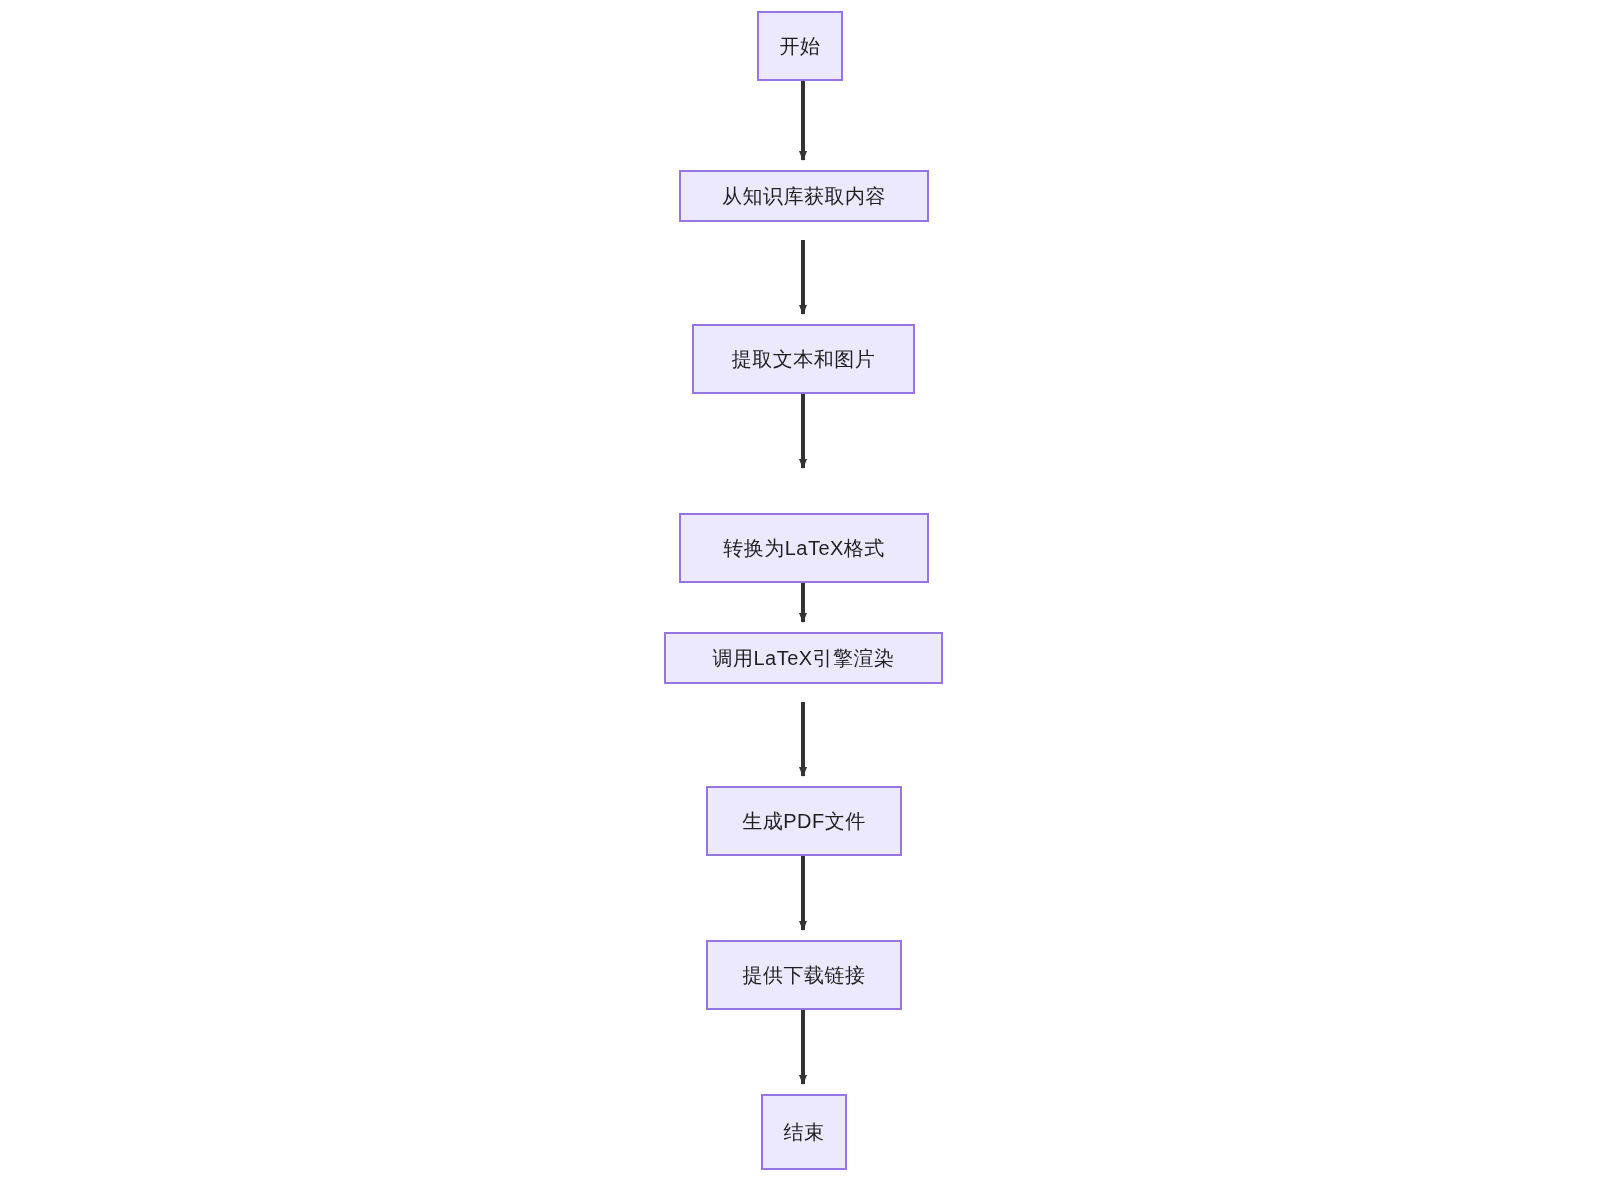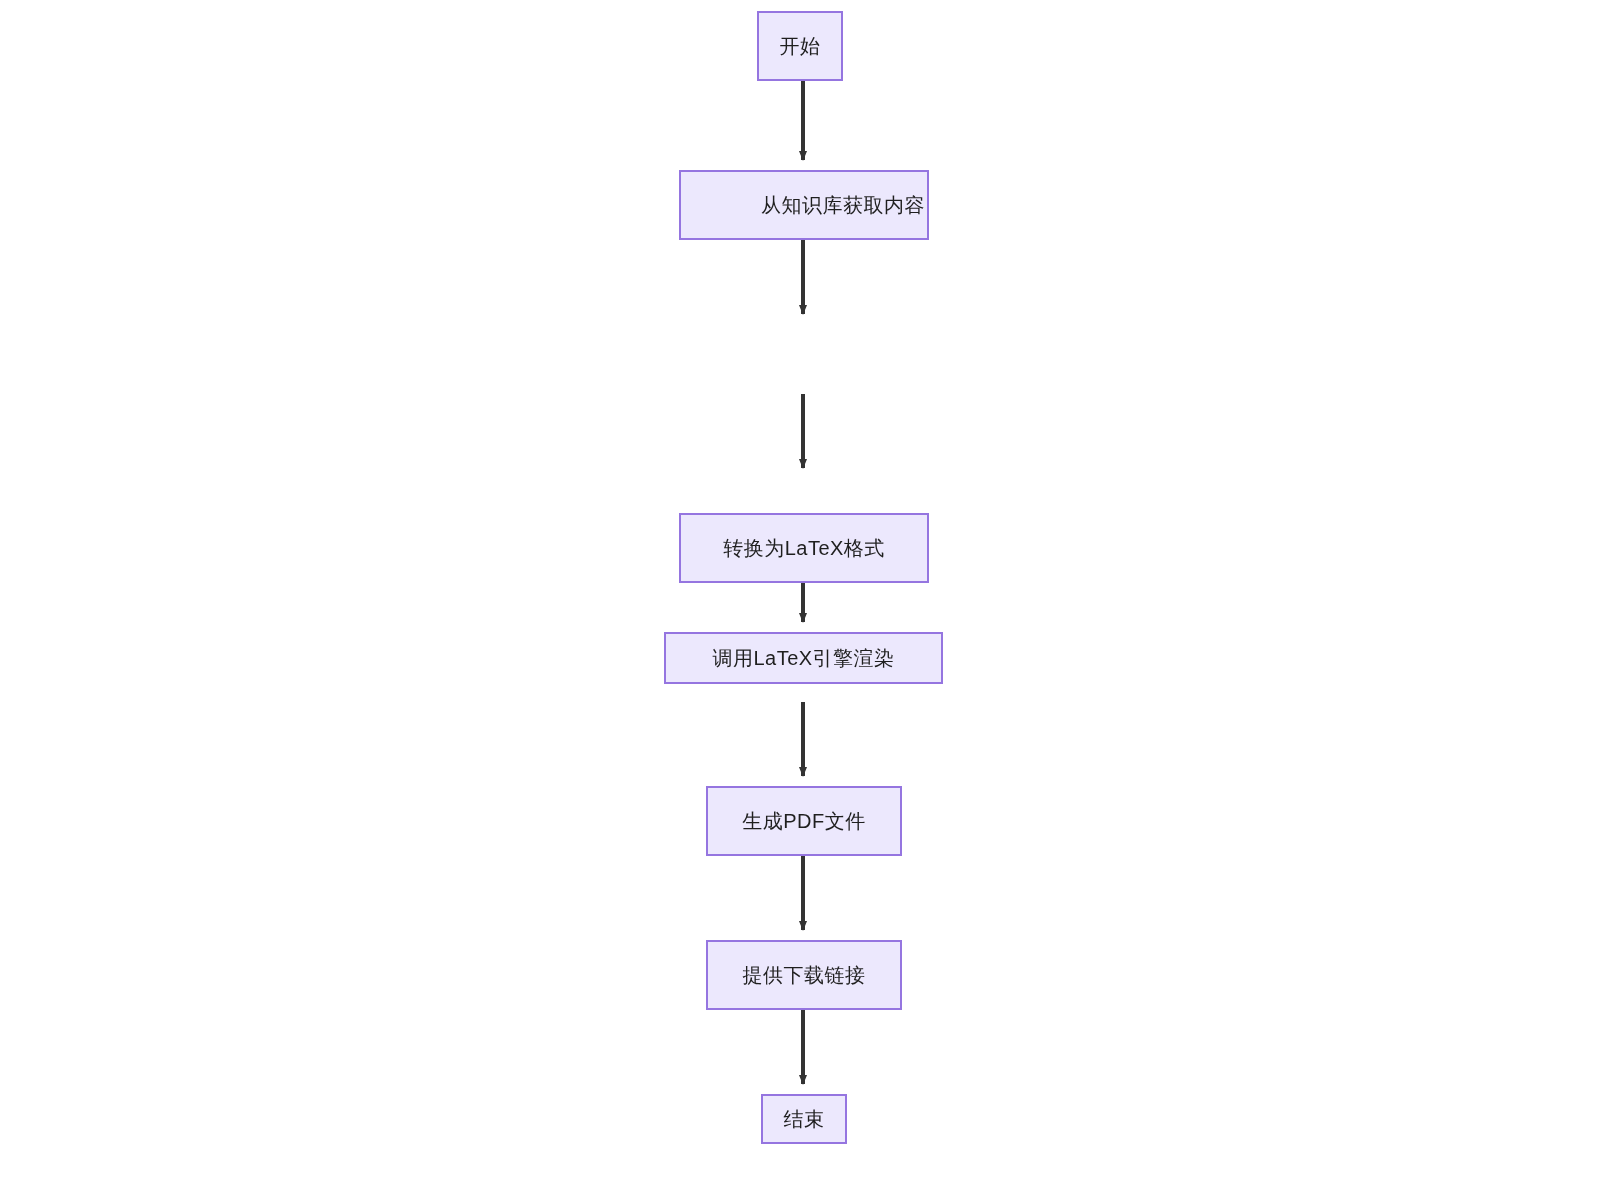--- a/index.html
+++ b/index.html
@@ -67,38 +67,41 @@
       <line x1="803" y1="702" x2="803" y2="776" stroke="#333333" stroke-width="4" marker-end="url(#arrowhead)"></line>
       <line x1="803" y1="856" x2="803" y2="930" stroke="#333333" stroke-width="4" marker-end="url(#arrowhead)"></line>
       <line x1="803" y1="1010" x2="803" y2="1084" stroke="#333333" stroke-width="4" marker-end="url(#arrowhead)"></line>
     </g>
   </svg>
 
   <div class="flow-node" style="left:757px; top:11px; width:86px; height:70px;">
     <span class="node-label">开始</span>
   </div>
 
-  <div class="flow-node" style="left:679px; top:170px; width:250px; height:70px;justify-content:flex-end;">
+  <div class="flow-node" style="left:679px; top:170px; width:250px; height:52px;">
     <span class="node-label">从知识库获取内容</span>
   </div>
 
+  <div class="flow-node" style="left:692px; top:324px; width:223px; height:70px;">
+    <span class="node-label">提取文本和图片</span>
+  </div>
 
   <div class="flow-node" style="left:679px; top:478px; width:250px; height:70px;margin-top:35px;">
     <span class="node-label">转换为LaTeX格式</span>
   </div>
 
   <div class="flow-node" style="left:664px; top:632px; width:279px; height:52px;">
     <span class="node-label">调用LaTeX引擎渲染</span>
   </div>
 
   <div class="flow-node" style="left:706px; top:786px; width:196px; height:70px;">
     <span class="node-label">生成PDF文件</span>
   </div>
 
   <div class="flow-node" style="left:706px; top:940px; width:196px; height:70px;">
     <span class="node-label">提供下载链接</span>
   </div>
 
-  <div class="flow-node" style="left:761px; top:1094px; width:86px; height:50px;">
+  <div class="flow-node" style="left:761px; top:1094px; width:86px; height:76px;">
     <span class="node-label">结束</span>
   </div>
 
 </div>
 
 </body></html>

